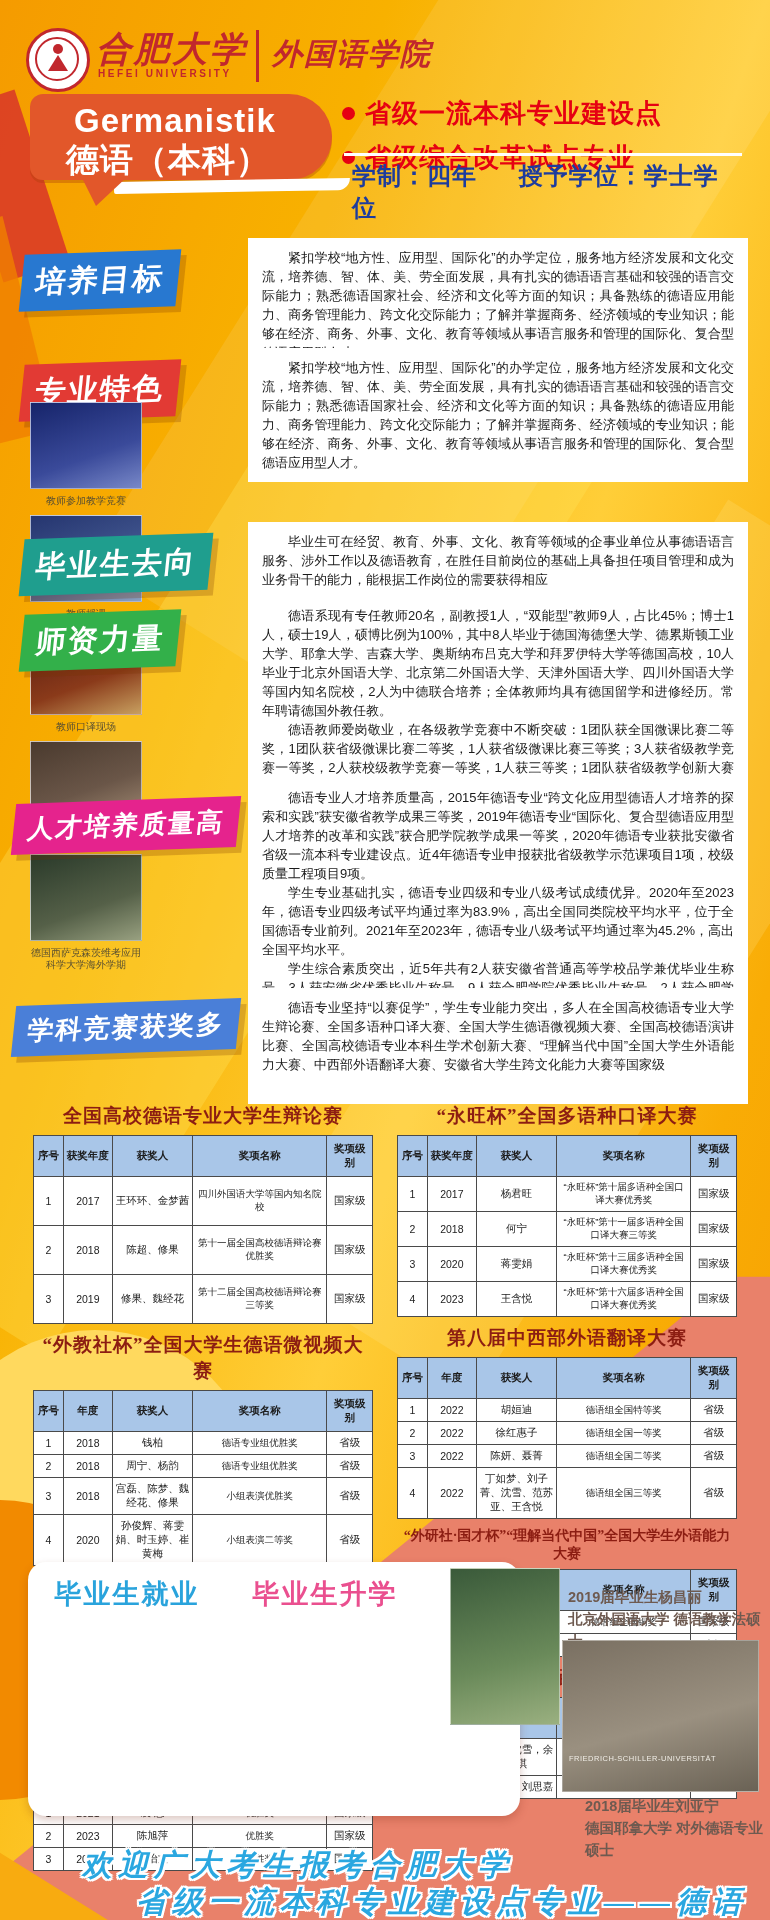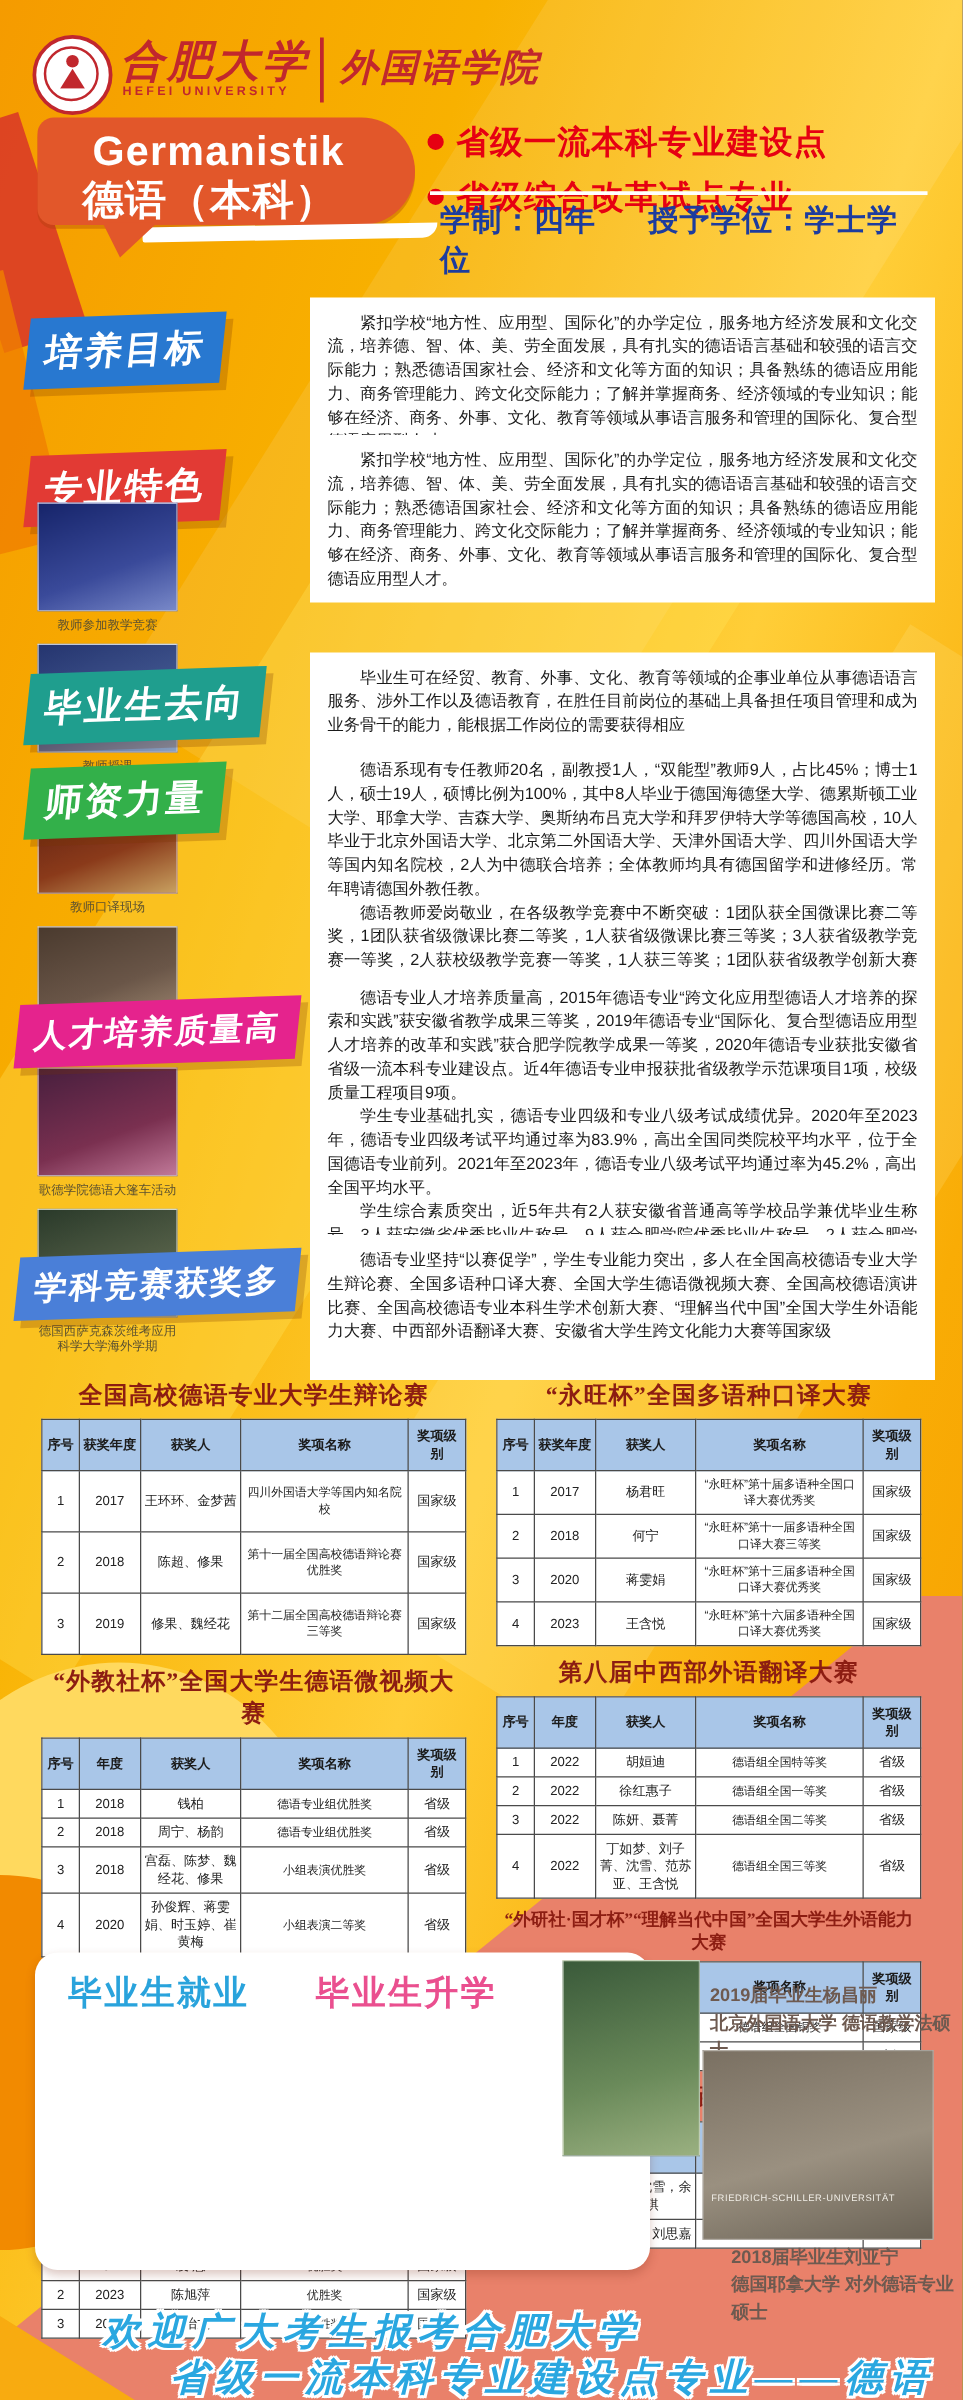--- a/index.html
+++ b/index.html
@@ -91,21 +91,21 @@
   .bcard{left:28px;top:1562px;width:492px;height:254px;background:#fff;border-radius:18px;
          box-shadow:0 4px 8px rgba(120,40,20,.25);}
   .bcol{position:absolute;top:14px;}
   .bcol-1{left:16px;width:166px;} .bcol-2{left:196px;width:202px;}
   .bhead{text-align:center;font-size:27px;font-weight:900;letter-spacing:2px;margin-bottom:8px;}
   .bhead-blue{color:#29a3dc;} .bhead-pink{color:#ea4f8f;}
   .btext{font-size:13px;line-height:17px;color:#333;text-align:justify;text-indent:2em;}
 
   
   .gph1{left:450px;top:1568px;width:108px;height:155px;background:linear-gradient(165deg,#3a5a3a,#6a8a5a 60%,#9ab080);border:1px solid rgba(255,255,255,.5);}
-  .gph2{left:562px;top:1640px;width:183px;height:150px;background:linear-gradient(165deg,#7a7062,#9a9080 55%,#6a6255);border:1px solid rgba(255,255,255,.4);}
+  .gph2{left:562px;top:1640px;width:183px;height:150px;background:linear-gradient(165deg,#7a7062,#9a9080 55%,#6a6255);border:1px solid rgba(255,255,255,.4);padding-left:12px;}
   .gph2 .plabel{position:absolute;left:6px;bottom:28px;color:#f0ede6;font-size:7.5px;letter-spacing:.5px;}
   .gcap{position:absolute;color:#6e5a50;font-size:14.5px;line-height:22px;font-weight:bold;}
   .gcap1{left:568px;top:1586px;width:200px;}
   .gcap2{left:585px;top:1795px;width:185px;}
 
   
   .foot{position:absolute;color:#2aa7e0;font-family:"Liberation Serif","DejaVu Serif",serif;
         font-weight:900;font-style:italic;font-size:30px;letter-spacing:6px;
         text-shadow:2px 0 0 #fff,-2px 0 0 #fff,0 2px 0 #fff,0 -2px 0 #fff,2px 2px 0 #fff,-2px -2px 0 #fff,2px -2px 0 #fff,-2px 2px 0 #fff;}
   .foot1{left:82px;top:1845px;} .foot2{left:136px;top:1882px;}
@@ -178,24 +178,20 @@
       </div>
     <div class="ph">
         <div class="img p3"></div>
         <div class="cap">教师口译现场</div>
       </div>
     <div class="ph">
         <div class="img p4"></div>
         <div class="cap">德语戏剧表演</div>
       </div>
     <div class="ph">
-        <div class="img p5"></div>
-        <div class="cap">歌德学院德语大篷车活动</div>
-      </div>
-    <div class="ph">
         <div class="img p6"></div>
         <div class="cap">德国西萨克森茨维考应用科学大学海外学期</div>
       </div>
   </div>
 
   <div class="lyr slabel c-teal" style="left:22px;top:536px;">毕业生去向</div>
   <div class="scard" style="top:522px;padding-bottom:24px;">
       <p>毕业生可在经贸、教育、外事、文化、教育等领域的企事业单位从事德语语言服务、涉外工作以及德语教育，在胜任目前岗位的基础上具备担任项目管理和成为业务骨干的能力，能根据工作岗位的需要获得相应</p>
     </div>
 

